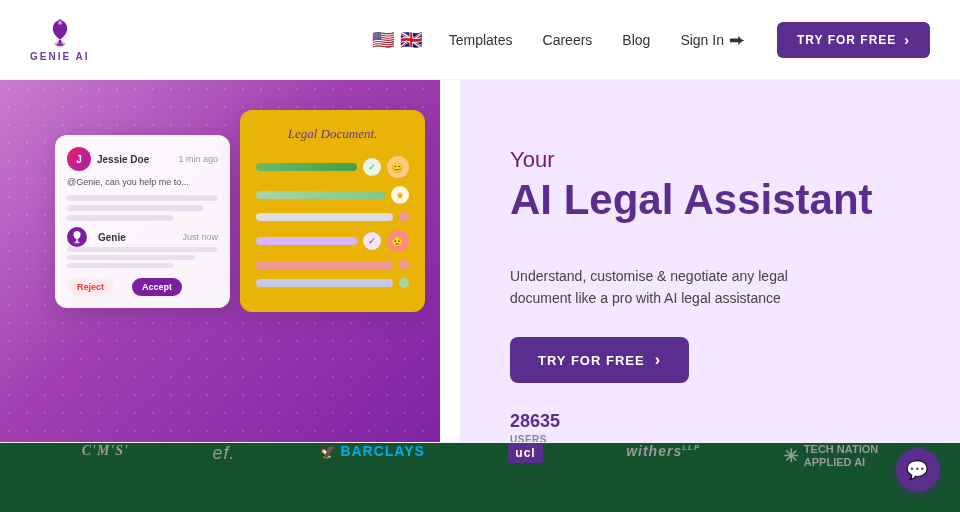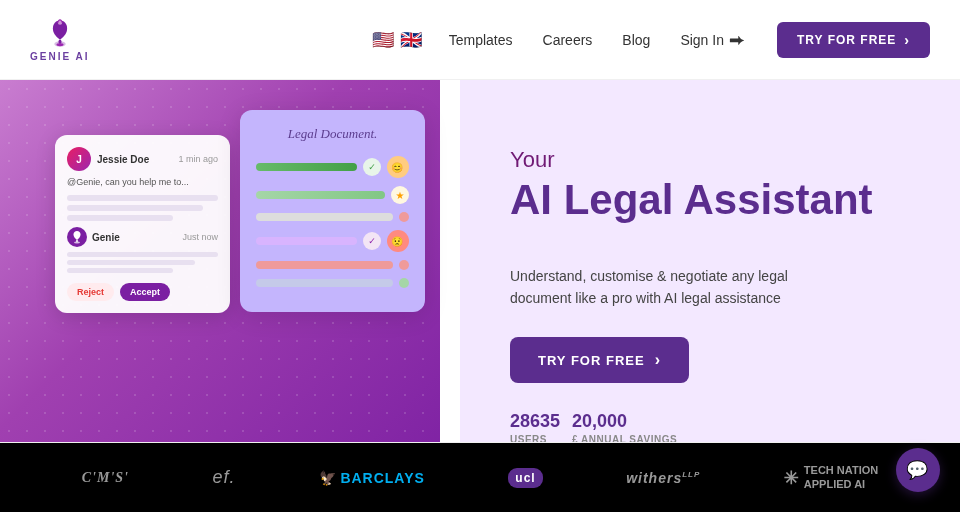--- a/index.html
+++ b/index.html
@@ -160,22 +160,21 @@
       background: #e8e0f0;
     }
     .chat-line.short { width: 70%; }
     .chat-line.medium { width: 90%; }
     .chat-line.long { width: 100%; }
 
     
     .genie-row {
       display: flex;
       align-items: center;
-      gap: 5px;
-      margin-bottom: 5px;
+      gap: 11px;
     }
     .genie-avatar {
       width: 20px;
       height: 20px;
       border-radius: 50%;
       background: #7b1fa2;
       display: flex;
       align-items: center;
       justify-content: center;
       flex-shrink: 0;
@@ -196,21 +195,21 @@
       gap: 3px;
       margin-bottom: 10px;
     }
     .genie-line {
       height: 5px;
       border-radius: 3px;
       background: #e8e0f0;
     }
     .chat-actions {
       display: flex;
-      gap: 6px;
+      gap: 18px;
     }
     .btn-reject {
       background: #ffebee;
       color: #e53935;
       border: none;
       border-radius: 12px;
       padding: 4px 10px;
       font-size: 9px;
       font-weight: 600;
       cursor: pointer;
@@ -225,21 +224,21 @@
       font-weight: 600;
       cursor: pointer;
     }
 
     
     .doc-card {
       position: absolute;
       left: 240px;
       top: 30px;
       width: 185px;
-      background: #c4b5fd;
+      background: #eab308;
       border-radius: 12px;
       padding: 16px;
       box-shadow: 0 4px 24px rgba(0,0,0,0.12);
     }
     .doc-title {
       font-family: Georgia, serif;
       font-style: italic;
       font-size: 13px;
       color: #5c3d8f;
       text-align: center;
@@ -320,21 +319,21 @@
       letter-spacing: 1px;
       cursor: pointer;
       display: inline-flex;
       align-items: center;
       gap: 10px;
       width: fit-content;
       margin-bottom: 28px;
     }
     .hero-stats {
       display: flex;
-      gap: 12px;
+      gap: 30px;
     }
     .stat-item { display: flex; flex-direction: column; }
     .stat-number {
       font-size: 18px;
       font-weight: 700;
       color: #5b2d8e;
     }
     .stat-label {
       font-size: 10px;
       color: #888;
@@ -343,36 +342,36 @@
       margin-top: 2px;
     }
 
     
     .bottom-bar {
       position: absolute;
       bottom: 0;
       left: 0;
       right: 0;
       height: 70px;
-      background: #000000;
-      display: flex;
-      align-items: center;
+      background: #14532d;
+      display: flex;
+      align-items: flex-start;
       justify-content: space-around;
       padding: 0 40px;
       border-top: 1px solid #f0f0f0;
     }
     .brand-logo {
       font-size: 14px;
       color: #999;
       font-weight: 600;
       letter-spacing: 1px;
     }
     .brand-logo.serif { font-family: Georgia, serif; font-style: italic; }
     .brand-logo.barclays { color: #00aeef; font-weight: 700; }
-    .brand-logo.ucl { background: #5b2d8e; color: white; padding: 3px 7px; border-radius: 9px; font-size: 12px; }
+    .brand-logo.ucl { background: #5b2d8e; color: white; padding: 3px 7px; border-radius: 3px; font-size: 12px; }
     .brand-logo.withers { font-style: italic; }
     .tech-nation {
       display: flex;
       align-items: center;
       gap: 5px;
       color: #999;
       font-size: 11px;
       font-weight: 600;
     }
     .tech-icon {
@@ -512,24 +511,20 @@
 
     <button class="hero-cta-btn">
       <span>TRY FOR FREE</span>
       <span style="font-size:16px;">›</span>
     </button>
 
     <div class="hero-stats">
       <div class="stat-item">
         <span class="stat-number">28635</span>
         <span class="stat-label">USERS</span>
-      </div>
-      <div class="stat-item">
-        <span class="stat-number">20,000</span>
-        <span class="stat-label">£ ANNUAL SAVINGS</span>
       </div>
     </div>
   </div>
 </section>
 
 <div class="bottom-bar">
   <span class="brand-logo serif">C'M'S'</span>
   <span class="brand-logo" style="font-style:italic;font-size:18px;font-weight:300;">ef.</span>
   <span class="brand-logo barclays">
     <span style="color:#00aeef;margin-right:3px;">🦅</span>BARCLAYS

